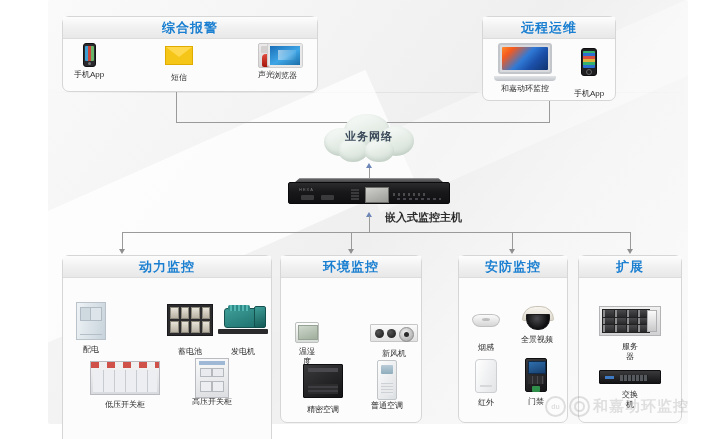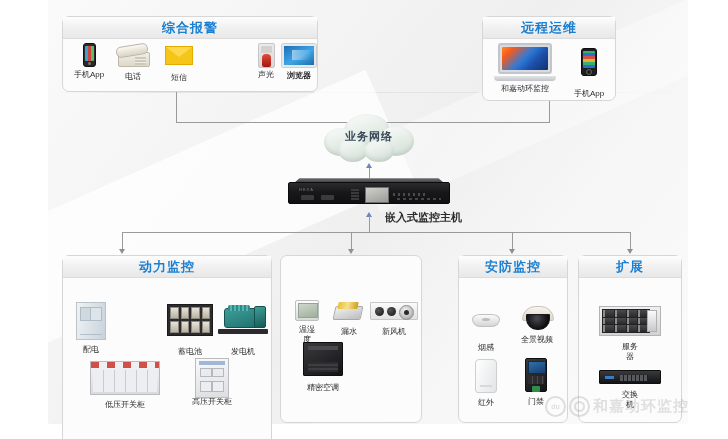--- a/index.html
+++ b/index.html
@@ -287,46 +287,36 @@
     <div class="pbody" style="height:54px;">
       <div class="cell" style="left:4px;top:3px;width:44px;">
         <div class="ico" style="height:26px;">
             <div class="phone" style="margin:1px auto 0;">
               <div class="scr"></div>
               <div class="hm"></div>
             </div>
           </div>
         <div class="cap">手机App</div>
       </div>
-      <div class="cell" style="left:48px;top:3px;width:44px;">
-        <div class="ico" style="height:26px;">
-            <div class="deskphone" style="margin:3px auto 0;">
-              <div class="base"></div>
-              <div class="kp"></div>
-              <div class="hs"></div>
-            </div>
-          </div>
-        <div class="cap">电话</div>
-      </div>
       <div class="cell" style="left:94px;top:3px;width:44px;">
         <div class="ico" style="height:26px;">
             <div class="env" style="margin:4px auto 0;"></div>
           </div>
         <div class="cap">短信</div>
       </div>
       <div class="cell" style="left:184px;top:3px;width:38px;">
         <div class="ico" style="height:26px;">
             <div class="strobe" style="margin:1px auto 0;">
               <div class="lamp"></div>
               <div class="dome"></div>
             </div>
           </div>
         <div class="cap">声光</div>
       </div>
-      <div class="cell" style="left:214px;top:3px;width:44px;font-weight:bold;">
+      <div class="cell" style="left:200px;top:3px;width:44px;">
         <div class="ico" style="height:26px;">
             <div class="monitor" style="margin:2px auto 0;"></div>
           </div>
         <div class="cap">浏览器</div>
       </div>
     </div>
   </div>
 
   <div class="panel" style="left:482px;top:16px;width:134px;height:85px;">
     <div class="phead">远程运维</div>
@@ -434,56 +424,57 @@
               <div class="m3"></div>
               <div class="m4"></div>
             </div>
           </div>
         <div class="cap" style="width:40px;margin:1px auto 0;">高压开关柜</div>
       </div>
     </div>
   </div>
 
   <div class="panel" style="left:280px;top:255px;width:142px;height:168px;">
+    <div class="phead">环境监控</div>
     <div class="pbody" style="height:146px;font-family:Liberation Serif, serif;">
       <div class="cell" style="left:6px;top:42px;width:40px;">
         <div class="ico" style="height:24px;">
             <div class="thermo" style="margin:2px auto 0;">
               <div class="scr"></div>
             </div>
           </div>
         <div class="cap" style="width:20px;margin:1px auto 0;">温湿度</div>
-      </div>
-      <div class="cell" style="left:46px;top:42px;width:44px;">
-        <div class="ico" style="height:24px;">
-            <div class="leak" style="margin:4px auto 0;">
-              <div class="blk"></div>
-              <div class="gold"></div>
-            </div>
-          </div>
-        <div class="cap">漏水</div>
       </div>
       <div class="cell" style="left:88px;top:42px;width:50px;">
         <div class="ico" style="height:24px;">
             <div class="fan" style="margin:4px auto 0;">
               <div class="d d1"></div>
               <div class="d d2"></div>
               <div class="r"></div>
             </div>
           </div>
         <div class="cap">新风机</div>
       </div>
       <div class="cell" style="left:12px;top:82px;width:60px;">
         <div class="ico" style="height:40px;">
             <div class="pac" style="margin:4px auto 0;">
               <div class="g"></div>
               <div class="lo"></div>
             </div>
           </div>
         <div class="cap">精密空调</div>
+      </div>
+      <div class="cell" style="left:78px;top:82px;width:56px;">
+        <div class="ico" style="height:40px;">
+            <div class="cac" style="margin:0 auto;">
+              <div class="vt"></div>
+              <div class="gr"></div>
+            </div>
+          </div>
+        <div class="cap">普通空调</div>
       </div>
     </div>
   </div>
 
   <div class="panel" style="left:578px;top:255px;width:104px;height:168px;">
     <div class="phead">扩展</div>
     <div class="pbody" style="height:146px;">
       <div class="cell" style="left:18px;top:26px;width:66px;">
         <div class="ico" style="height:34px;">
             <div class="srv" style="margin:2px auto 0;">

